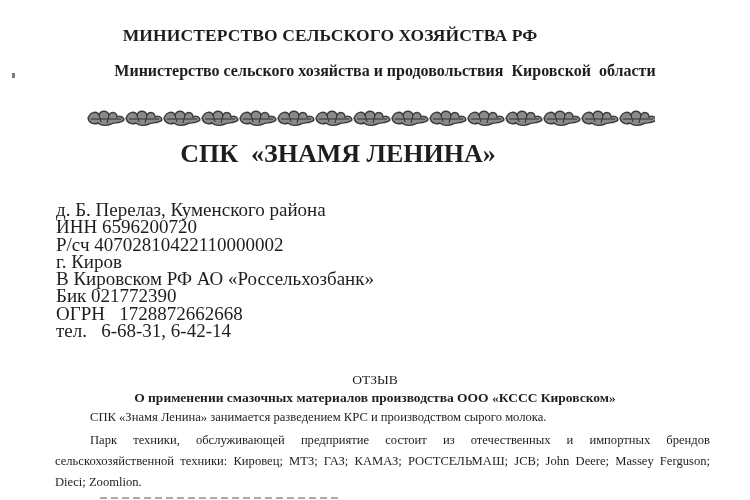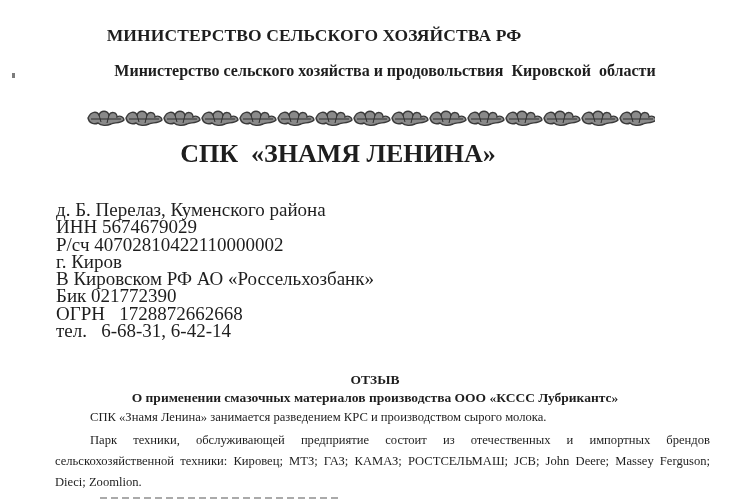--- a/index.html
+++ b/index.html
@@ -1,25 +1,25 @@
 <!DOCTYPE html>
 <html><head>
 <meta charset="utf-8">
 <style>
   html, body { margin:0; padding:0; }
   body { width:750px; height:500px; overflow:hidden; background:#ffffff; position:relative;
          font-family:"Liberation Serif", serif; color:#1e1e1e; }
   .abs { position:absolute; }
-  .ministry { left:0; width:628px; top:25px; text-align:center; font-weight:bold; font-size:17.5px; letter-spacing:0.1px; }
+  .ministry { left:16px; width:628px; top:25px; text-align:center; font-weight:bold; font-size:17.5px; letter-spacing:0.1px; }
   .region { left:0; width:770px; top:62px; text-align:center; font-weight:bold; font-size:16px; white-space:pre; }
   .ornament { left:87px; top:107px; width:568px; height:20px; }
   .orgname { left:0; width:676px; top:139px; text-align:center; font-weight:bold; font-size:26px; white-space:pre; }
   .requisites { left:56px; top:201px; font-size:19px; line-height:17.3px; font-family:"Liberation Serif", serif; }
   .requisites div { white-space:pre; }
-  .doc-title { left:0; width:750px; top:372px; text-align:center; font-weight:bold; font-size:13.5px; }
+  .doc-title { left:0; width:750px; top:372px; text-align:center; font-weight:normal; font-size:13.5px; }
   .doc-subtitle { left:0; width:750px; top:390px; text-align:center; font-weight:bold; font-size:13.5px; }
   .para { font-size:12.6px; line-height:21px; }
   .p1 { left:90px; top:407px; white-space:nowrap;text-align:center; }
   .p2 { left:55px; top:430px; width:655px; text-align:justify; text-indent:35px; }
   .cut-line { left:100px; top:493px; width:240px; height:7px; overflow:hidden; }
   .cut-line span { display:block; height:2px; margin-top:4px; background:repeating-linear-gradient(90deg,#555 0 7px,transparent 7px 11px); opacity:0.5; }
   .speck { left:12px; top:73px; width:3px; height:5px; background:#444; opacity:0.7; }
 </style>
 </head>
 <body>
@@ -36,30 +36,30 @@
       <path d="M4 12 L34 12 M12 8 L14 15 M22 8 L20 16" stroke="#2e2e2e" stroke-width="1"></path>
     </pattern>
   </defs>
   <rect x="0" y="1" width="568" height="18" fill="url(#leaf)"></rect>
 </svg>
 
 <div class="abs orgname">СПК  «ЗНАМЯ ЛЕНИНА»</div>
 
 <div class="abs requisites">
   <div>д. Б. Перелаз, Куменского района</div>
-  <div>ИНН 5674679029</div>
+  <div>ИНН 6596200720</div>
   <div>Р/сч 40702810422110000002</div>
   <div>г. Киров</div>
   <div>В Кировском РФ АО «Россельхозбанк»</div>
   <div>Бик 021772390</div>
   <div>ОГРН   1728872662668</div>
   <div>тел.   6-68-31, 6-42-14</div>
 </div>
 
 <div class="abs doc-title">ОТЗЫВ</div>
-<div class="abs doc-subtitle">О применении смазочных материалов производства ООО «КССС Лубрикантс»</div>
+<div class="abs doc-subtitle">О применении смазочных материалов производства ООО «КССС Кировском»</div>
 
 <div class="abs para p1">СПК «Знамя Ленина» занимается разведением КРС и производством сырого молока.</div>
 <div class="abs para p2">Парк техники, обслуживающей предприятие состоит из отечественных и импортных брендов сельскохозяйственной техники: Кировец; МТЗ; ГАЗ; КАМАЗ; РОСТСЕЛЬМАШ; JCB; John Deere; Massey Ferguson; Dieci; Zoomlion.</div>
 
 <div class="abs cut-line">
     <span></span>
   </div>
 
 </body></html>

